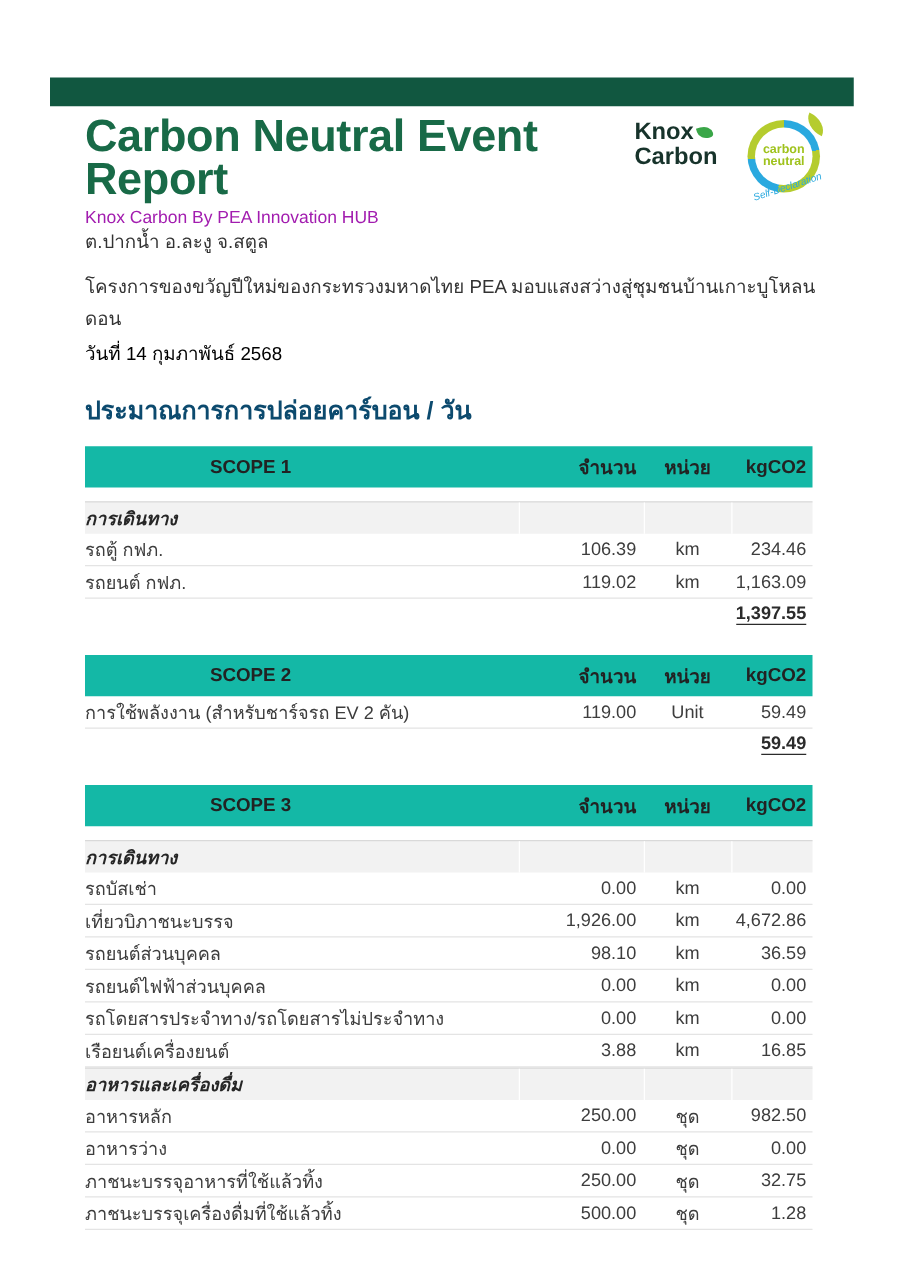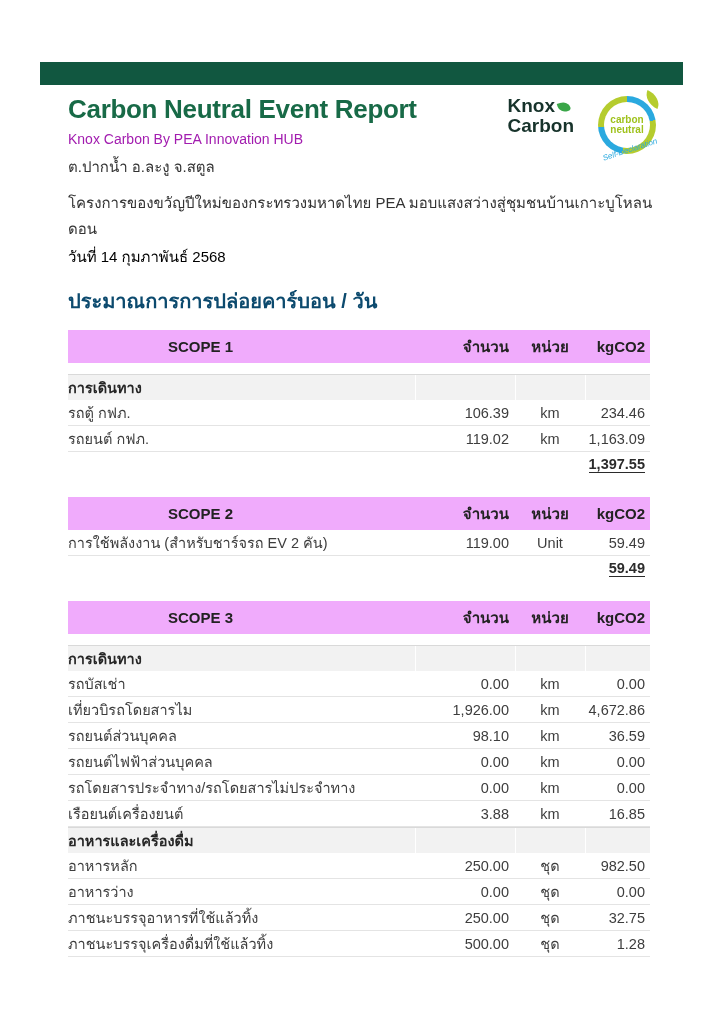--- a/index.html
+++ b/index.html
@@ -4,21 +4,21 @@
 <style>
   html,body { margin:0; padding:0; background:#ffffff; }
   .page {
     position:relative; width:724px; height:1024px; background:#ffffff;
     font-family:"Liberation Sans","DejaVu Sans",sans-serif; overflow:hidden;
   }
   .top-bar { position:absolute; top:62px; left:40px; width:643px; height:23px; background:#115740; }
   .content { position:absolute; top:92px; left:68px; width:588px; }
 
   .header-row { display:flex; justify-content:space-between; align-items:flex-start; }
-  .page-title { margin:0; font-size:26px; font-weight:bold; color:#186a47; letter-spacing:-0.3px; line-height:34px; }
+  .page-title { margin:0; font-size:36px; font-weight:bold; color:#186a47; letter-spacing:-0.3px; line-height:34px; }
   .subtitle { margin-top:5px; font-size:14px; color:#a21caf; }
 
   .logo-block { display:flex; gap:24px; align-items:flex-start; padding-top:4px; }
   .knox-logo { font-weight:bold; color:#17332b; font-size:19px; line-height:20px; white-space:nowrap; }
   .knox-leaf { display:inline-block; width:12px; height:10px; background:#3aa648;
                border-radius:0 100% 40% 100%; transform:rotate(-18deg); margin-left:3px; }
   .badge { position:relative; width:58px; height:58px; border-radius:50%; flex:0 0 auto;
            background:conic-gradient(#2aa9df 0 80deg, #b5cc2e 80deg 190deg, #2aa9df 190deg 265deg, #b5cc2e 265deg 360deg);
            display:flex; align-items:center; justify-content:center; }
   .badge-inner { width:46px; height:46px; border-radius:50%; background:#ffffff; color:#9fc21c;
@@ -32,29 +32,29 @@
   .project-line { font-size:15px; color:#333333; line-height:26px; }
   .project-line.first { margin-top:10px; }
   .date-line { font-size:15px; color:#000000; line-height:26px; margin-top:2px; }
   .section-heading { margin-top:15px; font-size:20px; font-weight:bold; color:#0c4a6e; }
 
   #tables { margin-top:13px; }
   .scope-table { width:582px; font-size:14.5px; color:#3d3d3d; }
   .scope-table + .scope-table { margin-top:20px; }
 
   .grid { display:grid; grid-template-columns:1fr 100px 70px 65px; align-items:center; }
-  .t-header { background:#f0abfc; height:33px; font-weight:bold; color:#222222; font-size:15px; }
+  .t-header { background:#14b8a6; height:33px; font-weight:bold; color:#222222; font-size:15px; }
   .th-title { text-align:center; padding-right:82px; }
   .th-col.num { text-align:right; padding-right:6px; }
   .th-col.unit { text-align:center; }
   .th-col.co2 { text-align:right; padding-right:5px; }
 
   .t-gap { height:11px; }
 
-  .sub-row { background:#f2f2f2; height:25px; border-top:1px solid #d9d9d9; }
+  .sub-row { background:#f2f2f2; height:25px; border-top:1px solid #d9d9d9;font-style:italic; }
   .sub-label { font-weight:bold; color:#262626; }
   .spacer { height:100%; border-left:1px solid #ffffff; }
 
   .data-row { height:25px; border-bottom:1px solid #e4e4e4; }
   .data-row .item { padding-right:4px; white-space:nowrap; overflow:hidden; }
   .amount { text-align:right; padding-right:6px; }
   .unit { text-align:center; }
   .co2 { text-align:right; padding-right:5px; }
 
   .total-row { height:25px; }
@@ -161,21 +161,21 @@
             <div class="spacer"></div>
             <div class="spacer"></div>
           </div>
           <div class="grid data-row">
             <div class="item">รถบัสเช่า</div>
             <div class="amount">0.00</div>
             <div class="unit">km</div>
             <div class="co2">0.00</div>
           </div>
           <div class="grid data-row">
-            <div class="item">เที่ยวบิรถโดยสารไม</div>
+            <div class="item">เที่ยวบิภาชนะบรรจ</div>
             <div class="amount">1,926.00</div>
             <div class="unit">km</div>
             <div class="co2">4,672.86</div>
           </div>
           <div class="grid data-row">
             <div class="item">รถยนต์ส่วนบุคคล</div>
             <div class="amount">98.10</div>
             <div class="unit">km</div>
             <div class="co2">36.59</div>
           </div>

